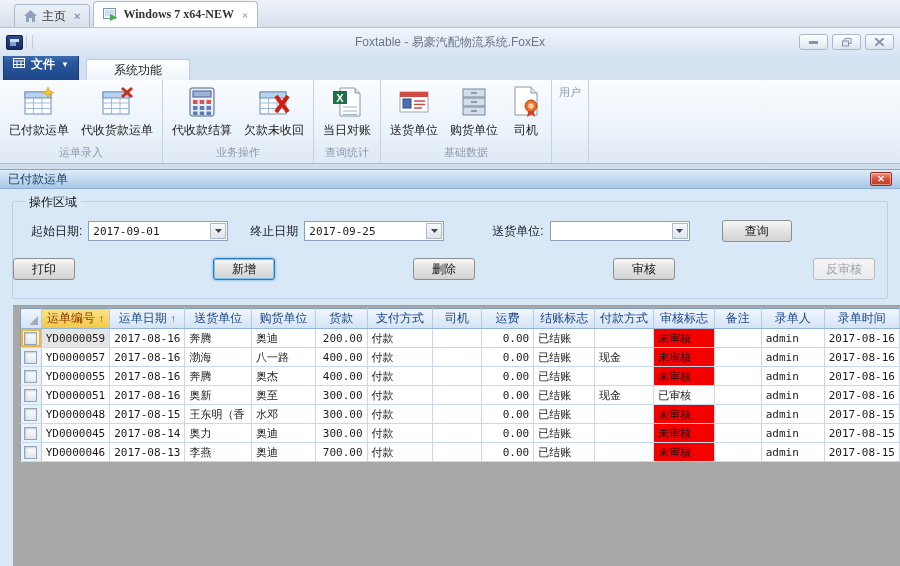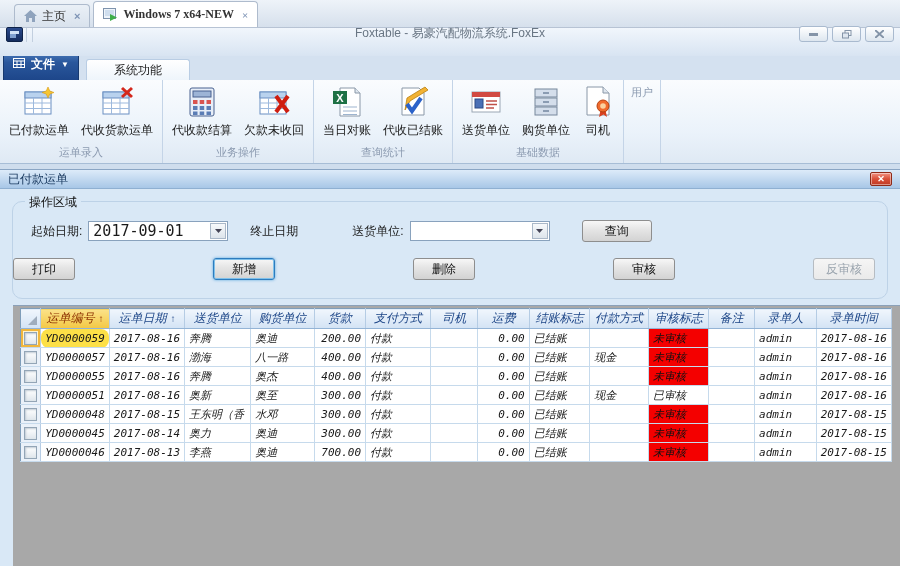--- a/index.html
+++ b/index.html
@@ -9,21 +9,21 @@
   
   .vm-tabbar { height:28px; background:linear-gradient(#eef3f9,#d6e0ec); border-bottom:1px solid #b7c3d4; display:flex; align-items:flex-end; padding-left:14px; }
   .vm-tab { height:23px; display:flex; align-items:center; gap:5px; padding:0 9px; color:#333;
             border:1px solid #aebbcd; border-bottom:none; border-radius:4px 4px 0 0;
             background:linear-gradient(#eaf0f7,#d9e2ed); margin-right:3px; }
   .vm-tab.active { background:#fff; font-weight:bold; height:26px;font-family:Liberation Serif, serif; }
   .vm-close { color:#7d93b5; font-size:11px; font-weight:bold; margin-left:3px; cursor:default; }
   .vm-tab svg { display:block; }
 
   
-  .app-titlebar { height:26px; background:linear-gradient(#f1f6fc,#d8e4f2); display:flex; align-items:flex-end; position:relative; padding:14px 6px; }
+  .app-titlebar { height:26px; background:linear-gradient(#f1f6fc,#d8e4f2); display:flex; align-items:center; position:relative; padding:14px 6px; }
   .app-icon { width:17px; height:15px; background:linear-gradient(#2a4a8c,#142c5e); border:1px solid #0e2248; border-radius:2px; position:relative; }
   .app-icon:before { content:""; position:absolute; left:3px; top:3px; right:3px; height:3px; background:#cfe0f5; }
   .app-icon:after { content:""; position:absolute; left:3px; bottom:3px; width:6px; height:4px; background:#7fa0d0; }
   .grip { width:3px; height:14px; border-left:1px solid #c2cfdf; margin-left:3px; }
   .app-title { position:absolute; left:100px; right:100px; text-align:center; color:#697684; }
   .win-buttons { margin-left:auto; display:flex; gap:4px; z-index:2; }
   .win-btn { width:29px; height:16px; border:1px solid #a9bacf; border-radius:3px;
              background:linear-gradient(#ffffff,#dde6ef); display:flex; align-items:center; justify-content:center; color:#8494a8; }
   .win-btn svg { display:block; }
 
@@ -47,54 +47,54 @@
   
   .dialog { height:399px; display:flex; flex-direction:column; border-top:1px solid #8aa5c4; }
   .dlg-title { height:19px; flex:0 0 19px; background:linear-gradient(#ddebf9,#a8c7e7); border-bottom:1px solid #8fb0d2;
                display:flex; align-items:center; padding:0 8px; color:#16365c; }
   .dlg-close { margin-left:auto; width:22px; height:14px; background:linear-gradient(#f39384,#d94f38 50%,#bf3a24);
                border:1px solid #8e2a18; border-radius:2px; color:#fff; font-size:9px; font-weight:bold;
                display:flex; align-items:center; justify-content:center; box-shadow:inset 0 0 0 1px rgba(255,255,255,.45); }
   .dlg-body { flex:1; background:#d9e8f6; display:flex; flex-direction:column; overflow:hidden; }
 
   .opzone { padding:12px 12px 0; height:116px; flex:0 0 116px; }
-  .groupbox { position:relative; border:1px solid #bdd2e7; border-radius:10px; height:98px; }
+  .groupbox { position:relative; border:1px solid #bdd2e7; border-radius:2px; height:98px; }
   .gb-label { position:absolute; top:-8px; left:12px; background:#d9e8f6; padding:0 4px; color:#111; }
   .fields { display:flex; align-items:center; margin:18px 0 0 18px; }
   .flabel { margin-right:6px; }
   .combo { width:140px; height:20px; background:#fff; border:1px solid #89a2bd; position:relative;
-           display:flex; align-items:center; padding-left:4px; font-family:"DejaVu Sans Mono", monospace; font-size:15px; }
+           display:flex; align-items:center; padding-left:4px; font-family:"DejaVu Sans Mono", monospace; font-size:11px; }
   .combo .arrowbox { position:absolute; right:1px; top:1px; bottom:1px; width:16px;
            background:linear-gradient(#f7f9fb,#dde4eb); border:1px solid #aab8c8; display:flex; align-items:center; justify-content:center; }
   .combo .arrowbox svg { display:block; }
   .sp1 { width:22px; } .sp2 { width:48px; } .sp3 { width:32px; }
   .btn { width:62px; height:22px; background:linear-gradient(#f7f7f7,#e4e4e4 45%,#d3d3d3); border:1px solid #8e8e8e;
          border-radius:3px; display:flex; align-items:center; justify-content:center; color:#111; }
   .btn.wide { width:70px; }
   .btn.primary { border-color:#2d7cbe; box-shadow:0 0 0 1px #7fc0ea inset, 0 0 3px #5aa6dd; }
   .btn.disabled { color:#9aa4ae; border-color:#b6bcc2; background:linear-gradient(#f5f5f5,#eaeaea); }
   .actions { display:flex; justify-content:space-between; gap:13px; margin:16px 12px 0 0; }
 
   
   .grid-zone { flex:1; background:#a8a8a8; margin-left:13px; border-top:1px solid #8ba1b9; overflow:hidden; }
-  table.grid { border-collapse:collapse; table-layout:fixed; margin:2px 8px 0 7px; background:#fff; border:1px solid #7f9db9;font-style:italic; }
+  table.grid { border-collapse:collapse; table-layout:fixed; margin:2px 0 0 7px; background:#fff; border:1px solid #7f9db9; }
   .grid th { height:20px; background:linear-gradient(#f0f6fd,#d3e3f4); color:#1c4587; font-weight:normal; font-size:12px;
              border-right:1px solid #b5cce4; border-bottom:1px solid #94b4d6; padding:0 3px; white-space:nowrap; overflow:hidden; }
   .grid th.sorted { background:linear-gradient(#fbe289,#f3c844); color:#8b2f00; }
   .grid th .sortarrow { font-size:10px; margin-left:4px; }
   .grid td { height:19px; border-right:1px solid #c6daec; border-bottom:1px solid #c6daec; padding:0 4px;
              font-family:"DejaVu Sans Mono", monospace; font-size:11px; white-space:nowrap; overflow:hidden; background:#fff; }
   .grid td.num { text-align:right; }
   .grid td.selcell { width:22px; background:#eaf1f9; border-right:1px solid #b7cde5; padding:0; text-align:center; }
   .grid th.corner { background:linear-gradient(#f0f6fd,#d3e3f4); position:relative; }
   .corner-tri { position:absolute; right:3px; bottom:3px; width:0; height:0; border-left:9px solid transparent; border-bottom:9px solid #9fadbd; }
   .cbx { width:13px; height:13px; margin:0 auto; border:1px solid #93a5b6; background:linear-gradient(#ffffff,#dfe6ec);
          box-shadow:inset 1px 1px 2px #c0cad4; }
   td.selcell.current { background:#fdf3cf; box-shadow:inset 0 0 0 2px #f0b63d; }
-  .grid td.cellsel { background:#fde047;border-radius:8px; }
+  .grid td.cellsel { background:#e5e5e5; }
   .grid td.flag-red { background:#f40000; color:#111; }
   .grid tr.totalrow td { background:#97fa97; font-family:"DejaVu Sans Mono", monospace; }
   .grid tr.totalrow td.selcell { background:#cdeccd; }
 </style>
 </head>
 <body>
 
 <div class="vm-tabbar">
   <div class="vm-tab">
     <span>
@@ -218,28 +218,20 @@
       <div class="rg-buttons">
         <div class="rbtn">
           <div class="ric"><svg viewBox="0 0 32 32">
               <path d="M9 2 H24 L29 7 V30 H9 Z" fill="#fff" stroke="#8a98a8"></path>
               <path d="M24 2 L24 7 H29" fill="#dfe6ee" stroke="#8a98a8"></path>
               <rect x="2" y="5" width="14" height="13" fill="#1e7145"></rect>
               <text x="9" y="15.5" font-size="11" font-weight="bold" fill="#fff" text-anchor="middle" font-family="sans-serif">X</text>
               <path d="M12 21 H26 M12 25 H26 M12 28.5 H26" stroke="#9db4cf"></path>
             </svg></div>
           <span>当日对账</span>
-        </div>
-        <div class="rbtn">
-          <div class="ric"><svg viewBox="0 0 32 32">
-              <path d="M5 2 H22 L27 7 V29 H5 Z" fill="#fff" stroke="#8a98a8"></path>
-              <path d="M8 24 L13 15 L31 4 L28 1 L10 12 Z" fill="#f2b233" stroke="#b97f10" stroke-width="0.8"></path>
-              <path d="M10 18 L15 25 L24 12" fill="none" stroke="#2b62c9" stroke-width="4"></path>
-            </svg></div>
-          <span>代收已结账</span>
         </div>
       </div>
       <div class="rg-label">查询统计</div>
     </div>
     <div class="ribbon-group">
       <div class="rg-buttons">
         <div class="rbtn">
           <div class="ric"><svg viewBox="0 0 32 32">
               <rect x="2" y="6" width="28" height="20" fill="#fff" stroke="#9aa6b4"></rect>
               <rect x="2" y="6" width="28" height="5" fill="#d14a42"></rect>
@@ -297,20 +289,28 @@
           <div class="combo">
             <span>2017-09-01</span>
             <span class="arrowbox">
                 <svg width="7" height="4" viewBox="0 0 7 4">
                   <path d="M0 0 L3.5 4 L7 0 Z" fill="#445"></path>
                 </svg>
               </span>
           </div>
           <span class="sp1"></span>
           <span class="flabel">终止日期</span>
+          <div class="combo">
+            <span>2017-09-25</span>
+            <span class="arrowbox">
+                <svg width="7" height="4" viewBox="0 0 7 4">
+                  <path d="M0 0 L3.5 4 L7 0 Z" fill="#445"></path>
+                </svg>
+              </span>
+          </div>
           <span class="sp2"></span>
           <span class="flabel">送货单位:</span>
           <div class="combo">
             <span></span>
             <span class="arrowbox">
                 <svg width="7" height="4" viewBox="0 0 7 4">
                   <path d="M0 0 L3.5 4 L7 0 Z" fill="#445"></path>
                 </svg>
               </span>
           </div>

